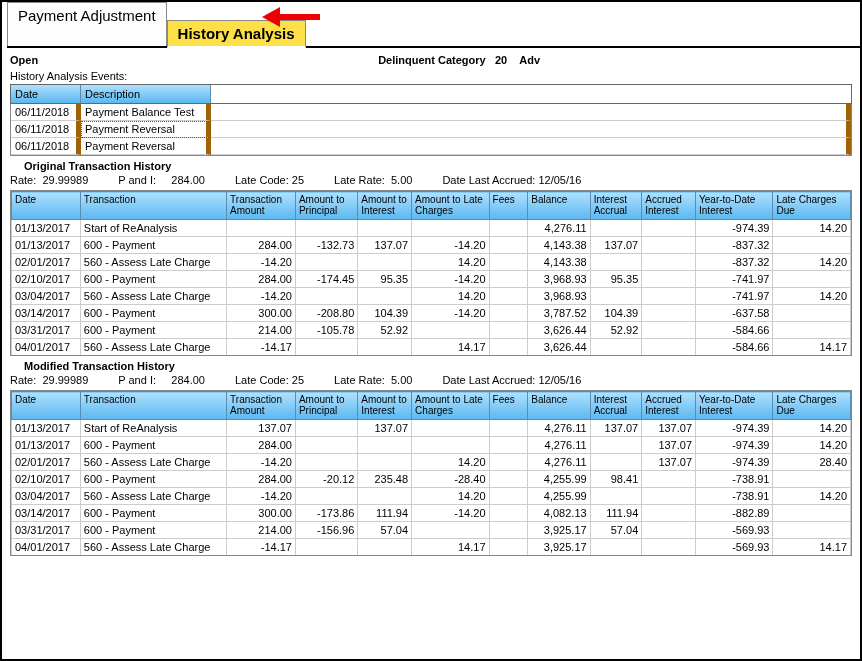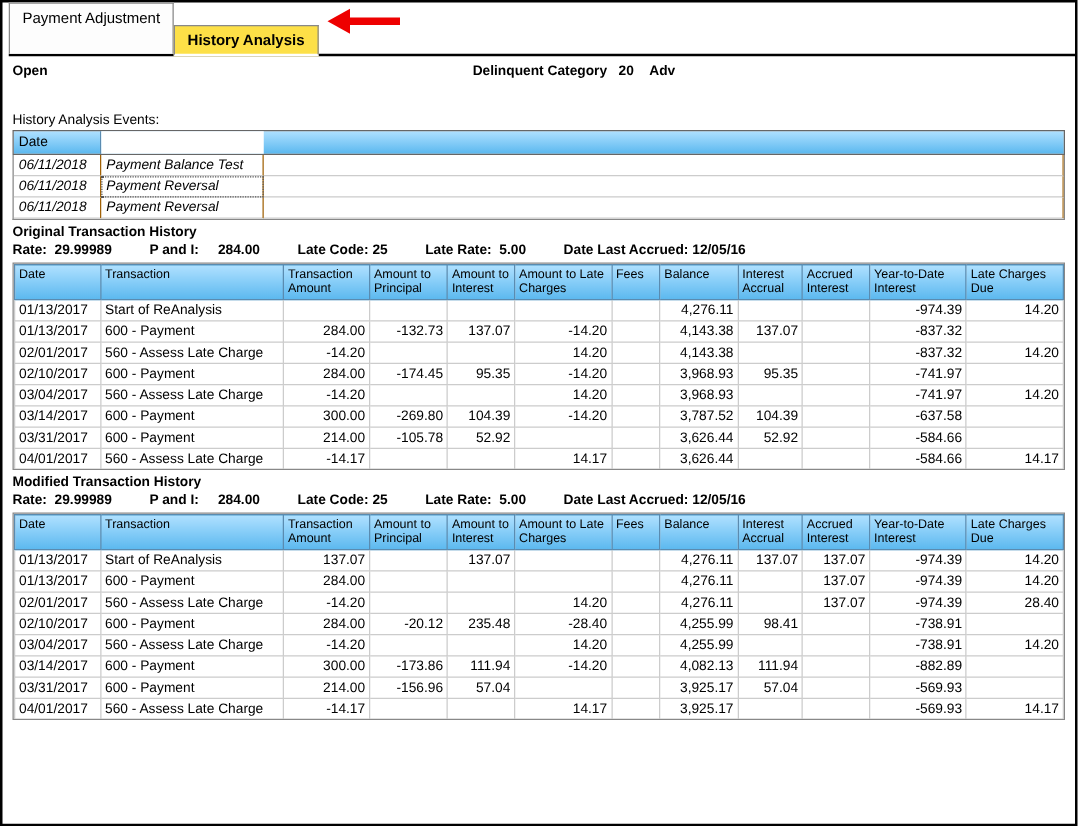--- a/index.html
+++ b/index.html
@@ -18,53 +18,53 @@
     border-bottom:2px solid #000;
     gap:0;
     margin-left:5px;
   }
   .tab {
     padding:4px 10px;
     border:1px solid #888;
     border-bottom:none;
     background:#fdfdfd;
     cursor:pointer;
-    font-size:12px;
+    font-size:15px;
   }
   .tab.active { font-weight:bold; background:#fde047; border-bottom:2px solid #fff; position:relative; top:2px;margin-top:16px;}
   .arrow {
     position:absolute;
     top:5px; left:260px;
     display:flex; align-items:center;
   }
   .arrow-line { width:40px; height:6px; background:#e00; }
   .arrow-head { width:0;height:0;border-top:10px solid transparent;border-bottom:10px solid transparent;border-right:18px solid #e00;}
   .status-row { display:flex; gap:40px; padding:6px 8px 2px; font-weight:bold;align-items:flex-end;}
-  .events-label { padding:2px 8px;margin-top:23px; }
+  .events-label { padding:2px 8px; }
   .events-box { position:relative; }
   .events-head {
     display:grid; grid-template-columns:70px 130px 1fr;
     background:linear-gradient(#aee0ff,#5bb8ef);
     border:1px solid #666;
     margin:0 8px;
   }
   .events-head div { padding:3px 4px; border-right:1px solid #5a8bb0;}
   .events-head div:last-child { background:#fff; border-right:none;}
   .events-grid {
     margin:0 8px;
     border:1px solid #888; border-top:none;
     max-height:58px; overflow-y:scroll;
     font-size:11px;
   }
   .ev-row { display:grid; grid-template-columns:70px 130px 1fr; }
-  .ev-row div { padding:2px 4px; border-right:1px solid #a16207; border-bottom:1px solid #ccc;font-style:italic; }
+  .ev-row div { padding:2px 4px; border-right:5px solid #a16207; border-bottom:1px solid #ccc; }
   .dotted { outline:1px dotted #555; outline-offset:-1px;}
-  .group-title { font-weight:bold; padding:4px 8px 0;}
+  .group-title { font-weight:bold; padding:4px 22px 0;}
   .meta-row { display:flex; gap:30px; padding:2px 8px 4px;}
-  .meta-row span b { font-weight:bold;}
+  .meta-row span b { font-weight:normal;}
   .tbl-wrap { margin:0 8px; border:1px solid #888; position:relative;}
   .tbl-scroll { max-height:164px; overflow-y:scroll;}
   table { border-collapse:collapse; width:100%; table-layout:fixed;}
   th {
     background:linear-gradient(#aee0ff,#5bb8ef);
     border:1px solid #5a8bb0;
     padding:2px 3px;
     font-weight:normal;
     text-align:left;
     font-size:10px;
@@ -102,20 +102,21 @@
     <span>Delinquent Category</span>&nbsp;&nbsp;
     <b>20</b>&nbsp;&nbsp;&nbsp;
     <b>Adv</b>
   </span>
 </div>
 
 <div class="events-label">History Analysis Events:</div>
 <div class="events-box">
   <div class="events-head">
     <div>Date</div>
+    <div>Description</div>
     <div></div>
   </div>
   <div class="events-grid" id="events-grid">
       <div class="ev-row">
         <div>06/11/2018</div>
         <div>Payment Balance Test</div>
         <div></div>
       </div>
       <div class="ev-row">
         <div>06/11/2018</div>
@@ -239,21 +240,21 @@
       <td class="num">3,968.93</td>
       <td class="num"></td>
       <td class="num"></td>
       <td class="num">-741.97</td>
       <td class="num">14.20</td>
     </tr>
           <tr>
       <td>03/14/2017</td>
       <td>600 - Payment</td>
       <td class="num">300.00</td>
-      <td class="num">-269.80</td>
+      <td class="num">-208.80</td>
       <td class="num">104.39</td>
       <td class="num">-14.20</td>
       <td class="num"></td>
       <td class="num">3,787.52</td>
       <td class="num">104.39</td>
       <td class="num"></td>
       <td class="num">-637.58</td>
       <td class="num"></td>
     </tr>
           <tr>

